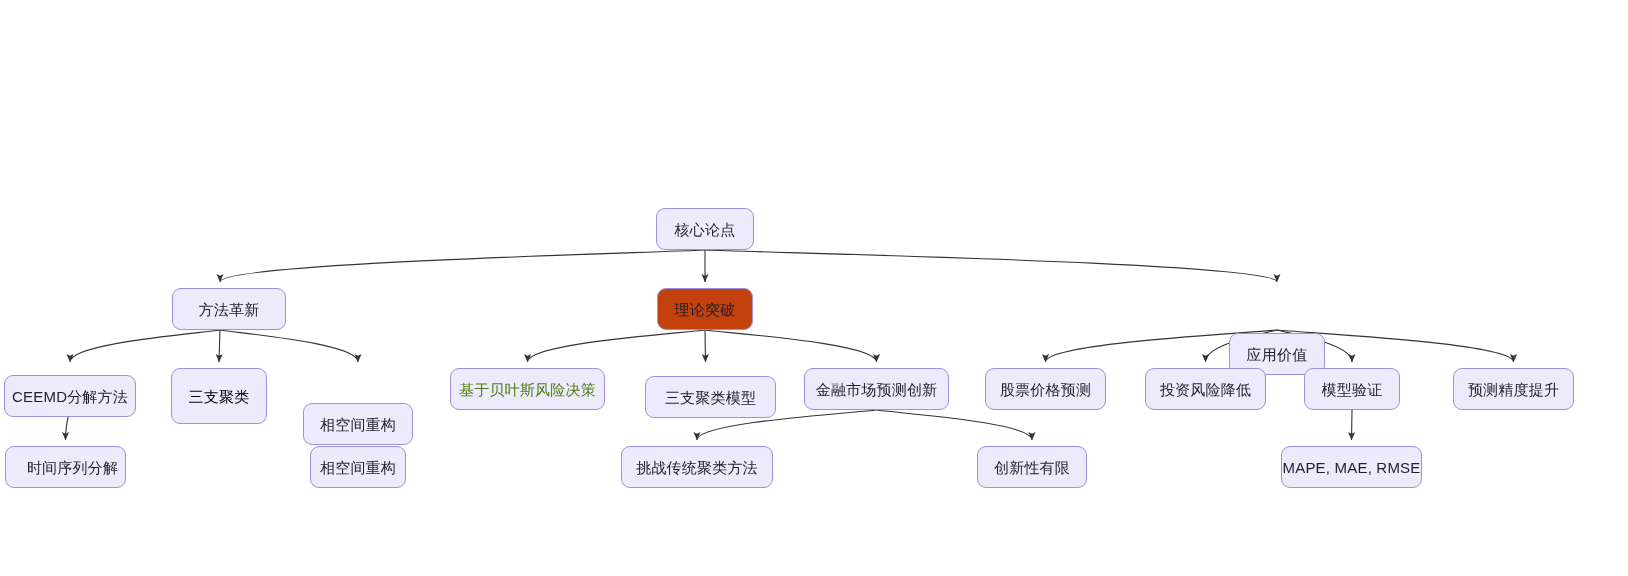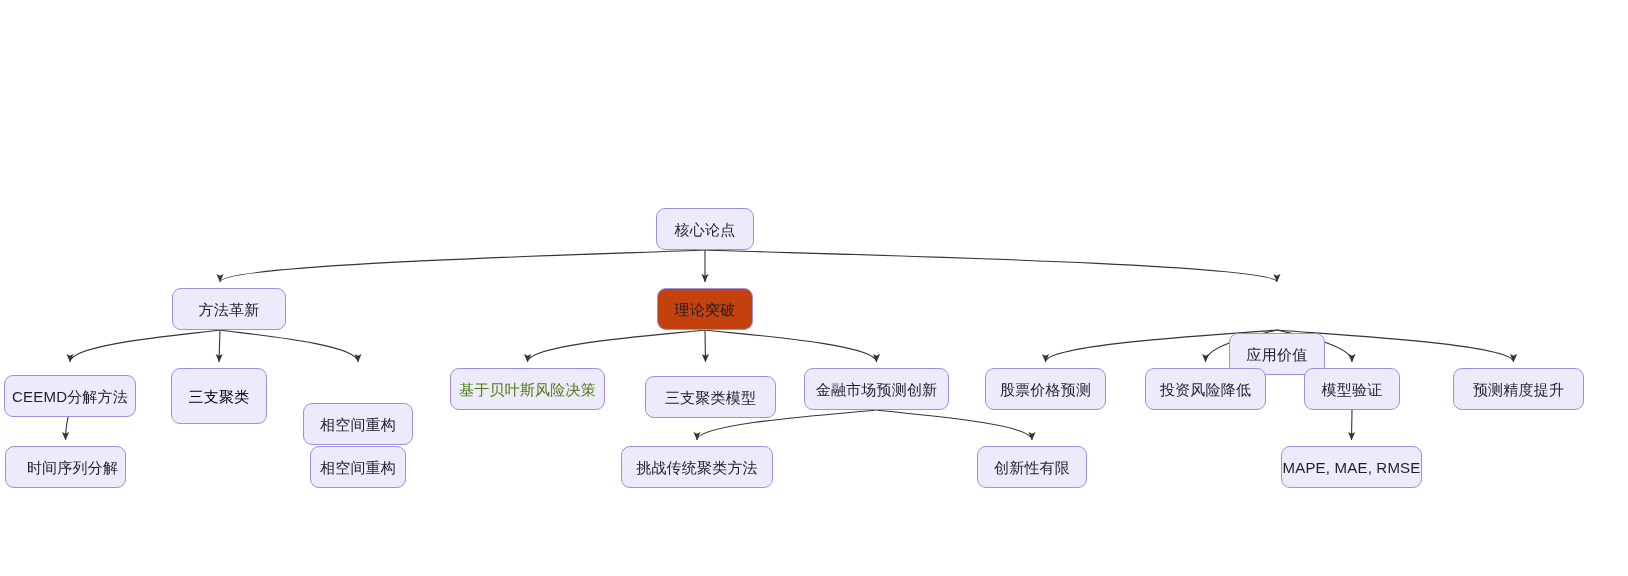--- a/index.html
+++ b/index.html
@@ -121,21 +121,21 @@
       </div>
       <div class="node" style="left: 985px; top: 368px; width: 121px; height: 42px; background: rgb(236, 234, 251); border-color: rgb(158, 143, 224); color: rgb(31, 31, 40);">
         <span class="node-label">股票价格预测</span>
       </div>
       <div class="node" style="left: 1145px; top: 368px; width: 121px; height: 42px; background: rgb(236, 234, 251); border-color: rgb(158, 143, 224); color: rgb(31, 31, 40);">
         <span class="node-label">投资风险降低</span>
       </div>
       <div class="node" style="left: 1304px; top: 368px; width: 96px; height: 42px; background: rgb(236, 234, 251); border-color: rgb(158, 143, 224); color: rgb(31, 31, 40);">
         <span class="node-label">模型验证</span>
       </div>
-      <div class="node" style="left: 1453px; top: 368px; width: 131px; height: 42px; background: rgb(236, 234, 251); border-color: rgb(158, 143, 224); color: rgb(31, 31, 40);">
+      <div class="node" style="left: 1453px; top: 368px; width: 121px; height: 42px; background: rgb(236, 234, 251); border-color: rgb(158, 143, 224); color: rgb(31, 31, 40);">
         <span class="node-label">预测精度提升</span>
       </div>
       <div class="node" style="left: 5px; top: 446px; width: 121px; height: 42px; background: rgb(236, 234, 251); border-color: rgb(158, 143, 224); color: rgb(31, 31, 40); padding-left: 14px;">
         <span class="node-label">时间序列分解</span>
       </div>
       <div class="node" style="left: 310px; top: 446px; width: 96px; height: 42px; background: rgb(236, 234, 251); border-color: rgb(158, 143, 224); color: rgb(31, 31, 40);">
         <span class="node-label">相空间重构</span>
       </div>
       <div class="node" style="left: 621px; top: 446px; width: 152px; height: 42px; background: rgb(236, 234, 251); border-color: rgb(158, 143, 224); color: rgb(31, 31, 40);">
         <span class="node-label">挑战传统聚类方法</span>

